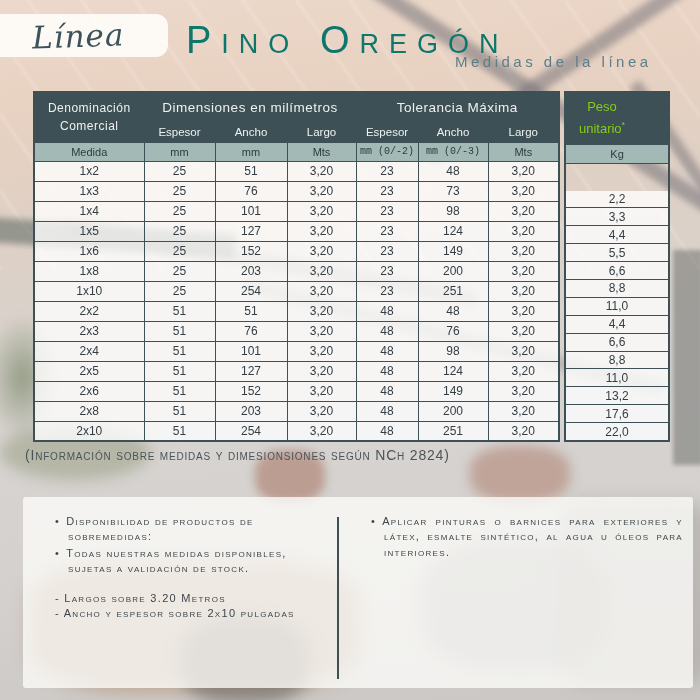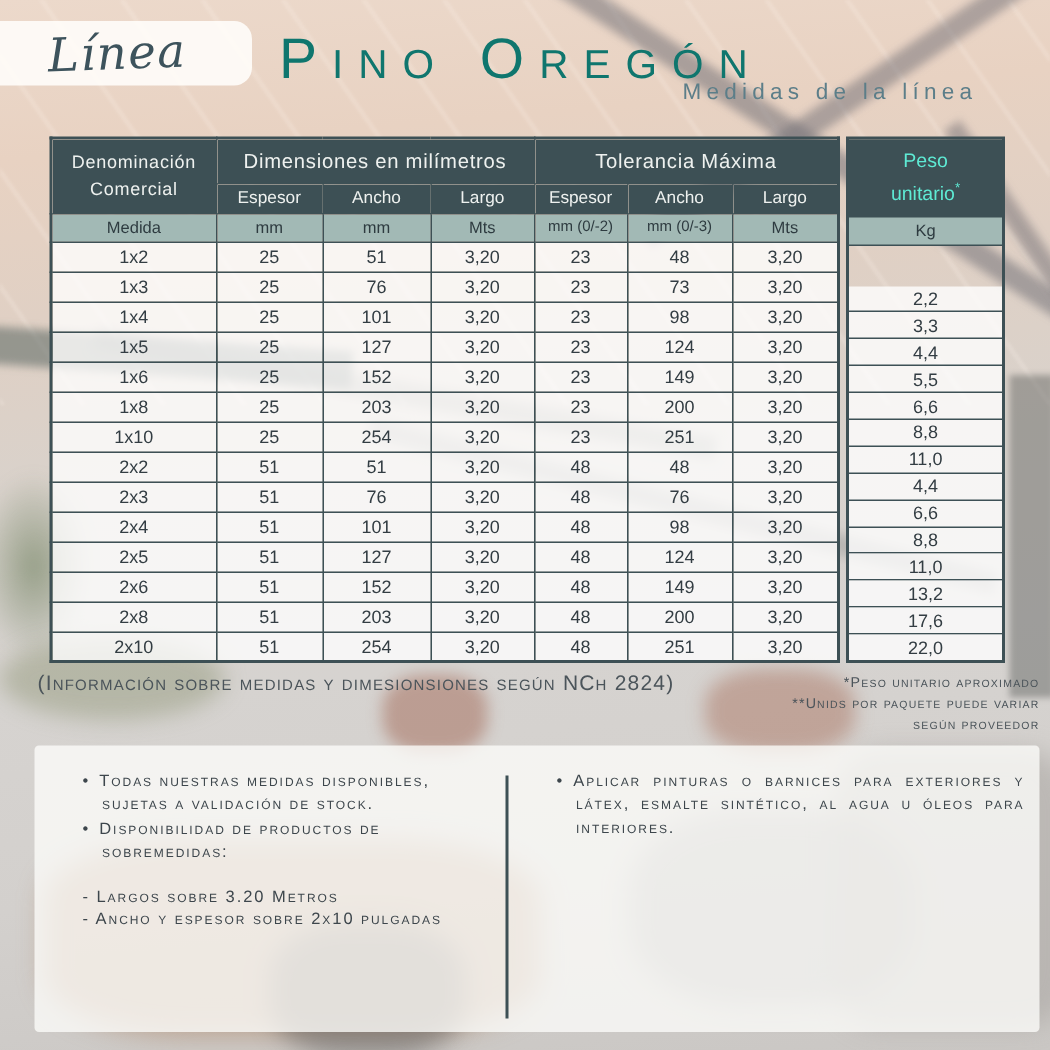--- a/index.html
+++ b/index.html
@@ -45,27 +45,27 @@
   .subtitle{position:absolute;z-index:2;left:455px;top:53px;font-size:15px;letter-spacing:3.5px;color:var(--teal);white-space:nowrap;}
 
   
   .table-wrap{position:absolute;z-index:2;left:33px;top:91px;display:flex;gap:4px;align-items:stretch;}
   table.main-table{border-collapse:collapse;table-layout:fixed;width:525px;border:2.5px solid var(--dark);}
   .main-table th,.main-table td{border:1.5px solid var(--dark);text-align:center;vertical-align:middle;overflow:hidden;}
   .th-dark{background:var(--dark);color:#eef1ef;font-weight:400;}
   .row-group th{height:30px;font-size:13.5px;letter-spacing:.5px;}
   .row-sub th{height:20px;font-size:11.5px;}
   .row-units td{height:19px;background:var(--sage);color:#2e3b40;font-size:11px;}
-  .row-units td.small{font-size:10px;letter-spacing:0;}
+  .row-units td.small{font-size:10px;letter-spacing:0;font-family:Liberation Mono, monospace;}
   .main-table tbody td{height:20px;background:rgba(255,255,255,.78);font-size:12px;color:var(--ink);}
   th.th-denom{font-size:12px;line-height:1.55;}
 
   .peso-col{width:106px;border:2.5px solid var(--dark);display:flex;flex-direction:column;}
-  .peso-head{height:50.5px;background:var(--dark);color:#5eead4;font-weight:400;font-size:13px;line-height:1.6;
-      display:flex;align-items:center;justify-content:center;text-align:center;}
+  .peso-head{height:50.5px;background:var(--dark);color:#84cc16;font-weight:400;font-size:13px;line-height:1.6;
+      display:flex;align-items:center;justify-content:flex-start;text-align:center;}
   .peso-head .inner{width:72px;}
   .peso-head sup{font-size:9px;}
   .peso-kg{height:20px;background:var(--sage);color:#2e3b40;font-size:11px;display:flex;align-items:center;justify-content:center;
       border-top:1.5px solid var(--dark);border-bottom:1.5px solid var(--dark);}
   .peso-body{flex:1;display:flex;flex-direction:column;margin-top:27px;}
   .peso-cell{flex:1;background:rgba(255,255,255,.78);font-size:12px;color:var(--ink);
       display:flex;align-items:center;justify-content:center;border-bottom:1.5px solid var(--dark);}
   .peso-cell:last-child{border-bottom:none;text-align:center;}
 
   
@@ -300,31 +300,26 @@
           <div class="peso-cell">8,8</div>
           <div class="peso-cell">11,0</div>
           <div class="peso-cell">13,2</div>
           <div class="peso-cell">17,6</div>
           <div class="peso-cell">22,0</div>
         </div>
     </div>
   </div>
 
   <div class="footnote-left">(Información sobre medidas y dimesionsiones según NCh 2824)</div>
-  <div class="footnote-right">
-      <div>*Peso unitario aproximado</div>
-      <div>**Unids por paquete puede variar</div>
-      <div>según proveedor</div>
-    </div>
 
   <div class="bottom-panel"></div>
   <div class="notes notes-left">
     <ul class="bullets">
+        <li>Disponibilidad de productos de sobremedidas:</li>
         <li>Todas nuestras medidas disponibles, sujetas a validación de stock.</li>
-        <li>Disponibilidad de productos de sobremedidas:</li>
       </ul>
     <ul class="dashes">
         <li>- Largos sobre 3.20 Metros</li>
         <li>- Ancho y espesor sobre 2x10 pulgadas</li>
       </ul>
   </div>
   <div class="divider"></div>
   <div class="notes notes-right">
     <ul class="bullets">
         <li>Aplicar pinturas o barnices para exteriores y látex, esmalte sintético, al agua u óleos para interiores.</li>

